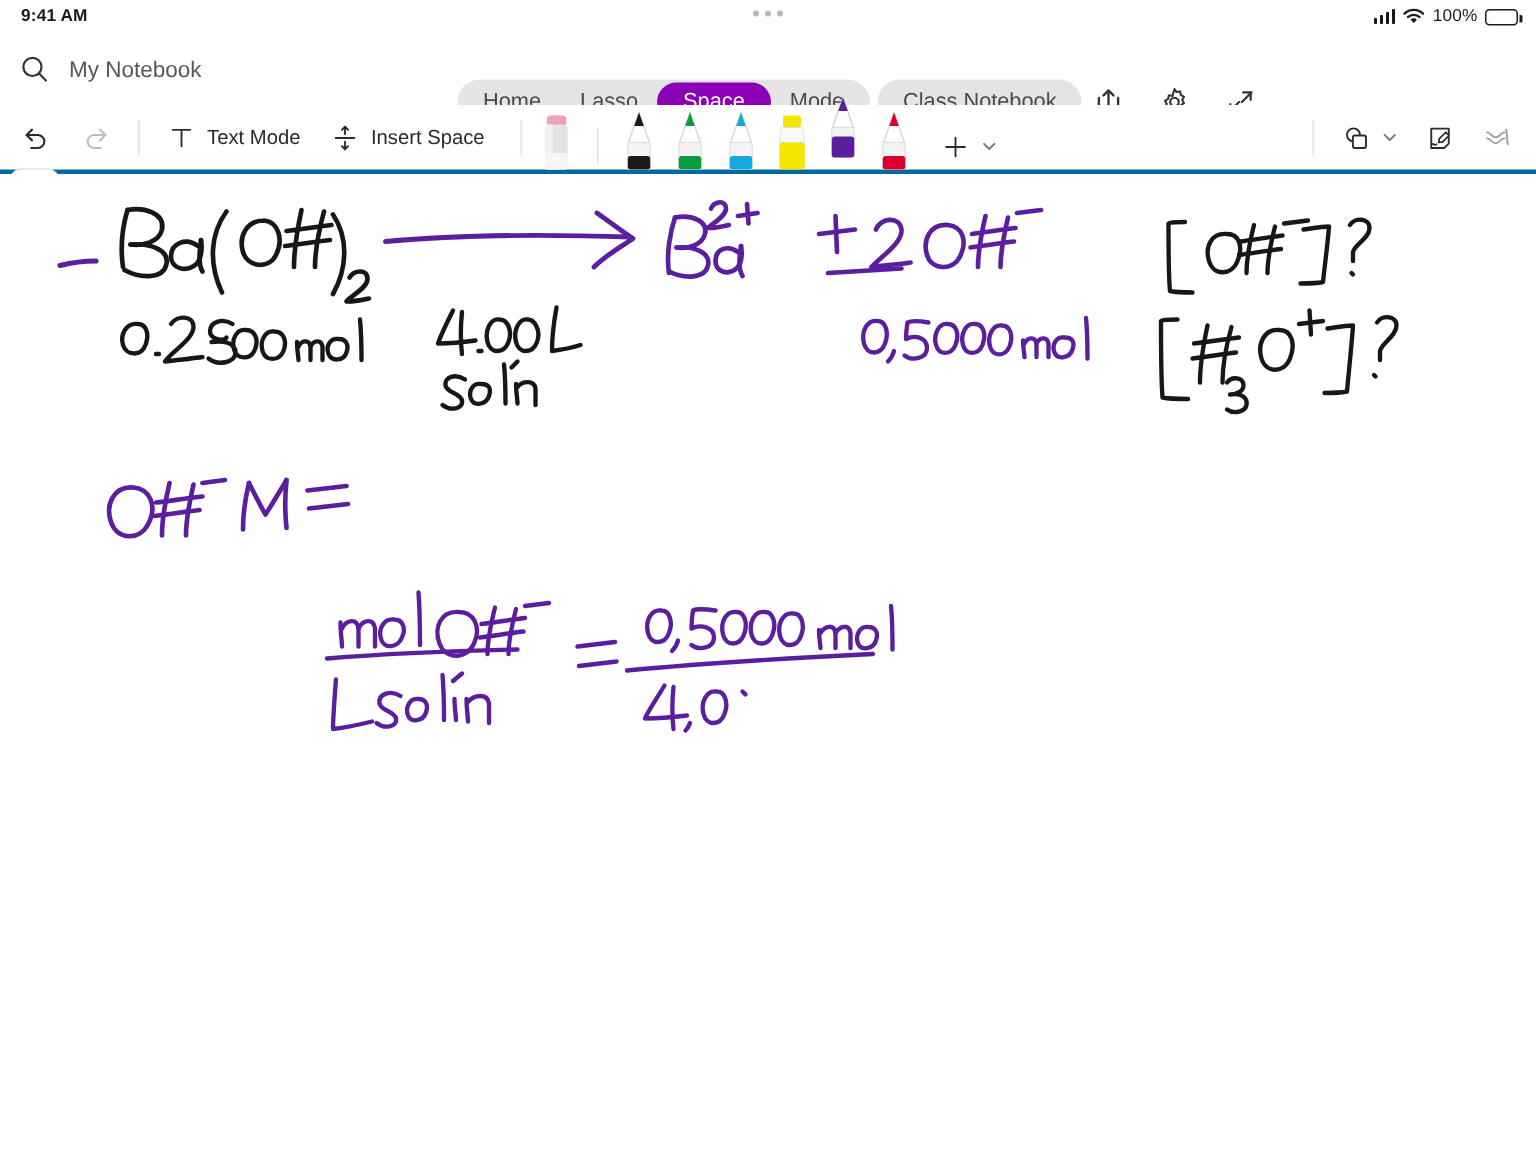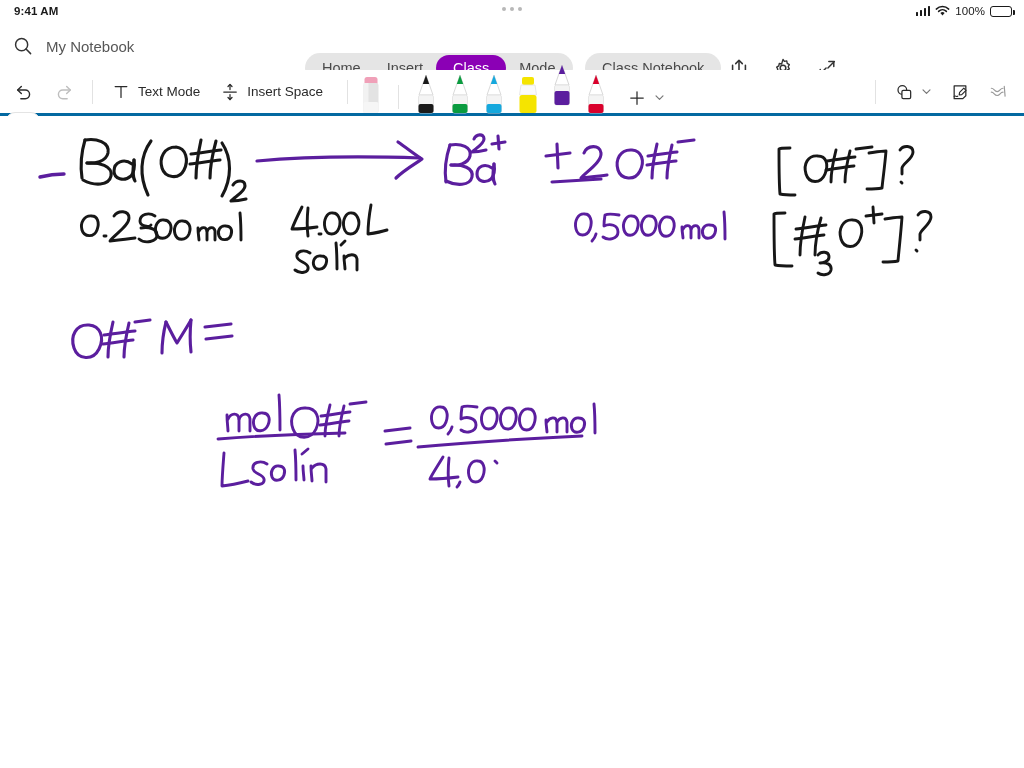--- a/index.html
+++ b/index.html
@@ -133,22 +133,22 @@
     <div class="hdr-left">
       <svg class="search-icon" viewBox="0 0 24 24">
         <circle cx="10.5" cy="10.5" r="6.6" fill="none" stroke="#333" stroke-width="1.6"></circle>
         <line x1="15.3" y1="15.3" x2="20.3" y2="20.3" stroke="#333" stroke-width="1.6" stroke-linecap="round"></line>
       </svg>
       <span class="nb-title">My Notebook</span>
     </div>
 
     <div class="tabgroup">
       <div class="tab">Home</div>
-      <div class="tab">Insert</div>
-      <div class="tab active">Class</div>
+      <div class="tab">Lasso</div>
+      <div class="tab active">Space</div>
       <div class="tab">Mode</div>
     </div>
 
     <div class="tabgroup secondary">
       <div class="tab">Class Notebook</div>
     </div>
 
     <div class="hdr-right">
       <svg class="ic" viewBox="0 0 24 24">
         <path d="M5 9v11h14V9" fill="none" stroke="#333" stroke-width="1.7" stroke-linecap="round"></path>

